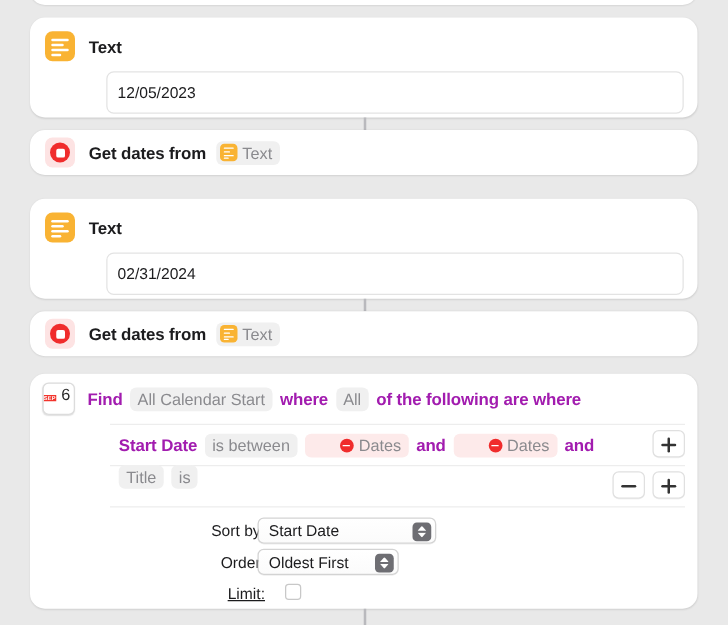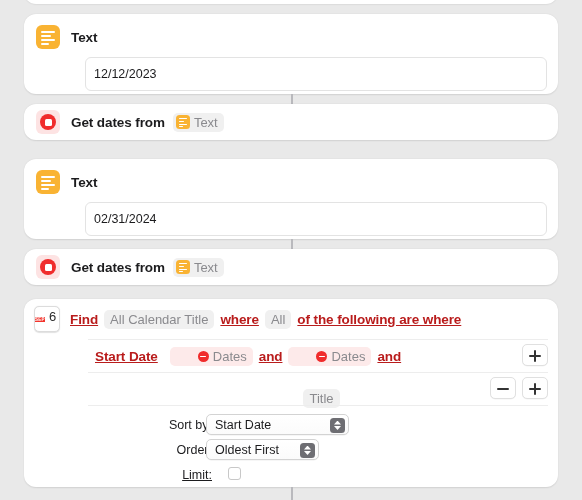--- a/index.html
+++ b/index.html
@@ -136,24 +136,23 @@
 
   
   .inline-row {
     display: flex;
     align-items: center;
     flex-wrap: nowrap;
   }
   .lbl-bold {
     font-size: 13.5px;
     font-weight: bold;
-    color: #b91c1c;
+    color: #a21caf;
     letter-spacing: -0.1px;
     white-space: nowrap;
-    text-decoration: underline;
   }
   .token {
     display: inline-flex;
     align-items: center;
     background: #f0f0f0;
     color: #8a8a8e;
     font-size: 13px;
     border-radius: 5px;
     padding: 2px 6px;
     white-space: nowrap;
@@ -315,21 +314,21 @@
   <div class="card" style="top:14px; height:80px;">
     <div class="card-head">
       <span class="icon-box icon-text-app">
         <i></i>
           <i></i>
           <i></i>
           <i></i>
       </span>
       <span class="card-title">Text</span>
     </div>
-    <div class="text-field" style="top:43px;">12/12/2023</div>
+    <div class="text-field" style="top:43px;">12/05/2023</div>
   </div>
 
   <div class="connector" style="top:94px; height:10px;"></div>
 
   <div class="card" style="top:104px; height:36px;">
     <div class="card-head" style="height:36px; padding-top:0; align-items:center;">
       <span class="icon-box icon-dates-app">
         <span class="ring"></span>
       </span>
       <span class="card-title">Get dates from</span>
@@ -383,55 +382,56 @@
   <div class="card" style="top:299px; height:188px;">
 
     <div class="card-head" style="height:40px; padding:0 0 0 10px; align-items:center;">
       <span class="icon-cal">
         <span class="cal-top">SEP</span>
         <span class="cal-day">6</span>
       </span>
       <span class="inline-row" style="margin-left:10px;">
         <span class="lbl-bold">Find</span>
         <span class="gap"></span>
-        <span class="token plain">All Calendar Title</span>
+        <span class="token plain">All Calendar Start</span>
         <span class="gap"></span>
         <span class="lbl-bold">where</span>
         <span class="gap"></span>
         <span class="token plain">All</span>
         <span class="gap"></span>
         <span class="lbl-bold">of the following are where</span>
       </span>
     </div>
 
     <div class="find-sep" style="top:40px;"></div>
 
     <div class="find-row" style="top:41px;">
       <span class="lbl-bold">Start Date</span>
       <span class="gap"></span>
+      <span class="token plain">is between</span>
       <span class="gap"></span>
       <span class="token date-token">
         <span class="dot"></span>
         <span>Dates</span>
       </span>
       <span class="gap"></span>
       <span class="lbl-bold">and</span>
       <span class="gap"></span>
       <span class="token date-token">
         <span class="dot"></span>
         <span>Dates</span>
       </span>
       <span class="gap"></span>
       <span class="lbl-bold">and</span>
     </div>
     <div class="pm-btn plus" style="top:45px; left:498px;"></div>
 
     <div class="find-sep" style="top:73px;"></div>
 
-    <div class="find-row" style="top:90px;flex-direction:column;">
+    <div class="find-row" style="top:66px;">
       <span class="token plain">Title</span>
       <span class="gap"></span>
       <span class="token plain">is</span>
       <span class="gap"></span>
     </div>
     <div class="pm-btn" style="top:78px; left:466px;"></div>
     <div class="pm-btn plus" style="top:78px; left:498px;"></div>
 
     <div class="find-sep" style="top:106px;"></div>
 

